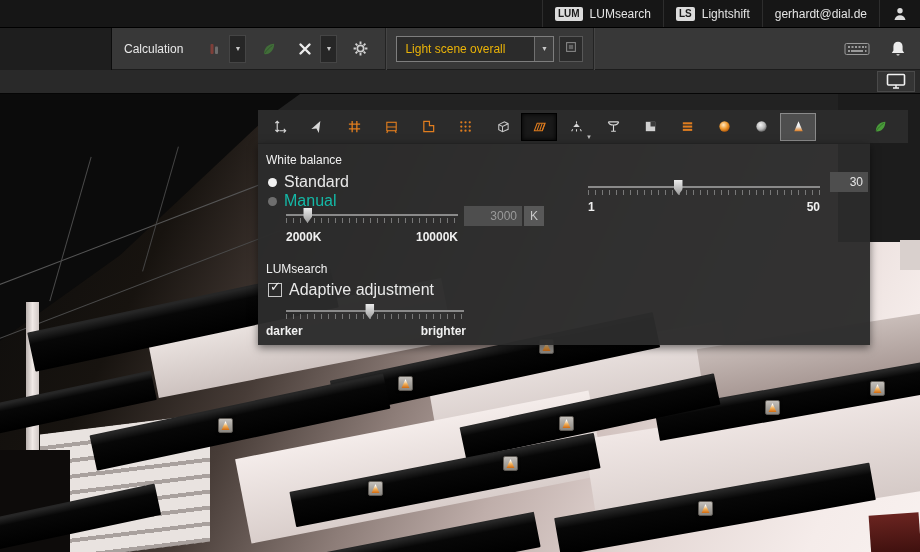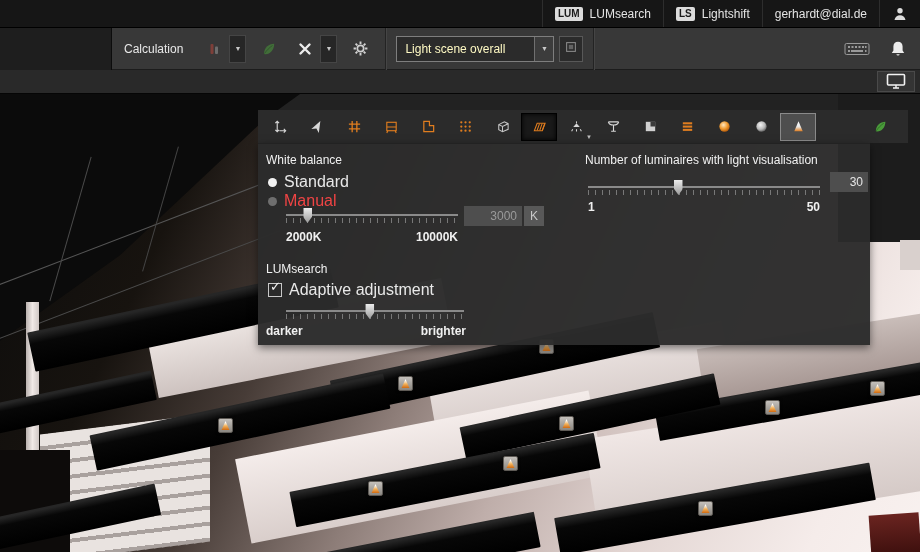--- a/index.html
+++ b/index.html
@@ -20,21 +20,21 @@
   .row2-dark { position:absolute; left:0; top:0; width:112px; height:42px; background:#1e1e1e; border-right:1px solid #0c0c0c; }
   .calc-label { color:#e8e8e8; font-size:12px; margin-left:124px; margin-right:16px; white-space:nowrap; }
   button { appearance:none; background:none; border:none; cursor:pointer; font-family:inherit; }
   .icon-btn { width:30px; height:30px; display:flex; align-items:center; justify-content:center; }
   .icon-btn.dim { opacity:.55; }
   .arrow-btn { width:17px; height:28px; background:#262626; border:1px solid #454545; display:flex; align-items:center; justify-content:center; }
   .caret { font-size:7px; color:#c8c8c8; line-height:1; }
   .btn-pair { display:flex; align-items:center; margin-right:8px; }
   .gsep { width:1px; height:42px; background:#232323; margin:0 10px; box-shadow:1px 0 0 #454545; }
   .dropdown { height:26px; background:#2b2b2b; border:1px solid #7e7e7e; display:flex; align-items:center; cursor:pointer; }
-  .dd-text { color:#fef9c3; font-size:12px; padding:0 8px; white-space:nowrap; overflow:hidden; flex:1; }
+  .dd-text { color:#eab308; font-size:12px; padding:0 8px; white-space:nowrap; overflow:hidden; flex:1; }
   .dd-caret { width:19px; height:100%; background:#3c3c3c; border-left:1px solid #707070; display:flex; align-items:center; justify-content:center; }
   .boxed { width:24px; height:26px; background:#2b2b2b; border:1px solid #585858; margin-left:5px; }
   .r2-right { margin-left:auto; display:flex; align-items:center; gap:20px; padding-right:14px; }
   .icon-flat { display:flex; align-items:center; cursor:pointer; }
 
   
   .row3 { position:absolute; left:0; top:70px; width:920px; height:24px; background:#292929;
           display:flex; align-items:center; border-bottom:1px solid #050505; }
   .monitor-btn { margin-left:auto; margin-right:5px; width:38px; height:21px; background:#343434;
                  border:1px solid #4a4a4a; display:flex; align-items:center; justify-content:center; }
@@ -65,21 +65,21 @@
   
   .display-panel { position:absolute; left:258px; top:49px; width:612px; height:202px; z-index:10;
                    background:rgba(43,43,43,.97); border-top:1px solid #222; box-shadow:0 3px 8px rgba(0,0,0,.5); }
   .display-panel > div { position:absolute; }
   .p-title { color:#f0f0f0; font-size:12px; white-space:nowrap; }
   .radio-row, .check-row { display:flex; align-items:center; gap:7px; cursor:pointer; }
   .radio { width:9px; height:9px; border-radius:50%; }
   .radio.on { background:#f2f2f2; }
   .radio.off { background:#6e6e6e; }
   .radio-label { color:#e8e8e8; font-size:16px; white-space:nowrap; }
-  .radio-label.dim { color:#ef4444; }
+  .radio-label.dim { color:#14b8a6; }
   .checkbox { position:relative; width:14px; height:14px; border:1px solid #c8c8c8; background:transparent; }
   .checkmark { position:absolute; left:1px; top:-4px; color:#f2f2f2; font-size:13px; font-weight:bold; line-height:1; }
   .slider { height:20px; cursor:pointer; }
   .slider .track { position:absolute; left:0; right:0; top:6px; height:2px; background:#8a8a8a; }
   .slider .ticks { position:absolute; left:0; right:0; top:10px; height:5px;
                    background:repeating-linear-gradient(90deg,#787878 0 1px,transparent 1px 7px); }
   .slider .handle { position:absolute; top:0; width:9px; height:15px; transform:translateX(-50%);
                     background:linear-gradient(180deg,#ececec,#9a9a9a);
                     clip-path:polygon(0 0,100% 0,100% 58%,50% 100%,0 58%); cursor:grab; }
   .scale { display:flex; justify-content:space-between; font-size:12px; font-weight:bold; color:#f0f0f0; }
@@ -408,21 +408,20 @@
         <div class="ticks"></div>
         <div class="handle" style="left: 12.5%;"></div>
       </div>
       <div class="scale" style="left:28px;top:86px;width:172px">
         <span>2000K</span>
         <span>10000K</span>
       </div>
       <div class="valbox dim-text" style="left:206px;top:62px;width:58px">3000</div>
       <div class="unitbox" style="left:266px;top:62px;width:20px">K</div>
 
-      <div class="p-title" style="left:327px;top:9px">Number of luminaires with light visualisation</div>
       <div class="slider" style="left:330px;top:36px;width:232px">
         <div class="track"></div>
         <div class="ticks"></div>
         <div class="handle" style="left: 39%;"></div>
       </div>
       <div class="scale" style="left:330px;top:56px;width:232px">
         <span>1</span>
         <span>50</span>
       </div>
       <div class="valbox" style="left:572px;top:28px;width:38px">30</div>

